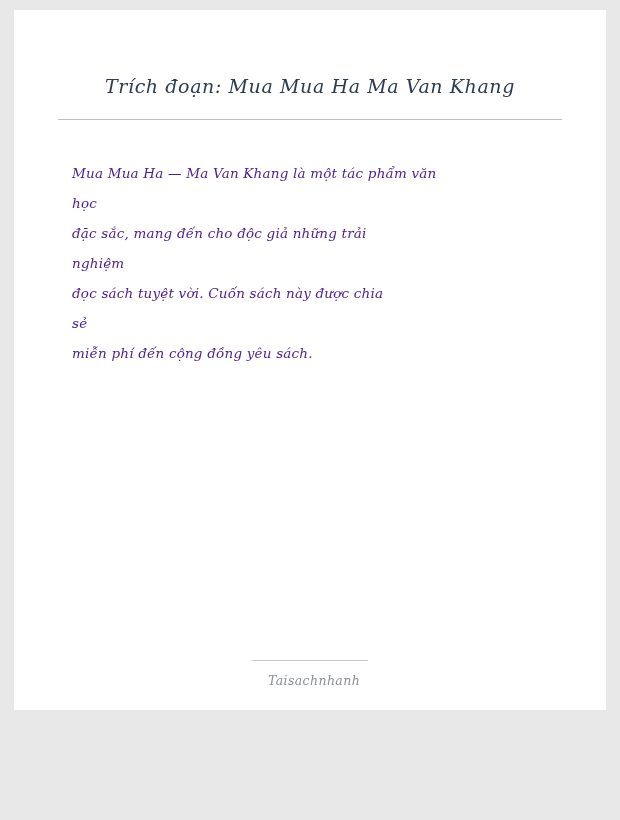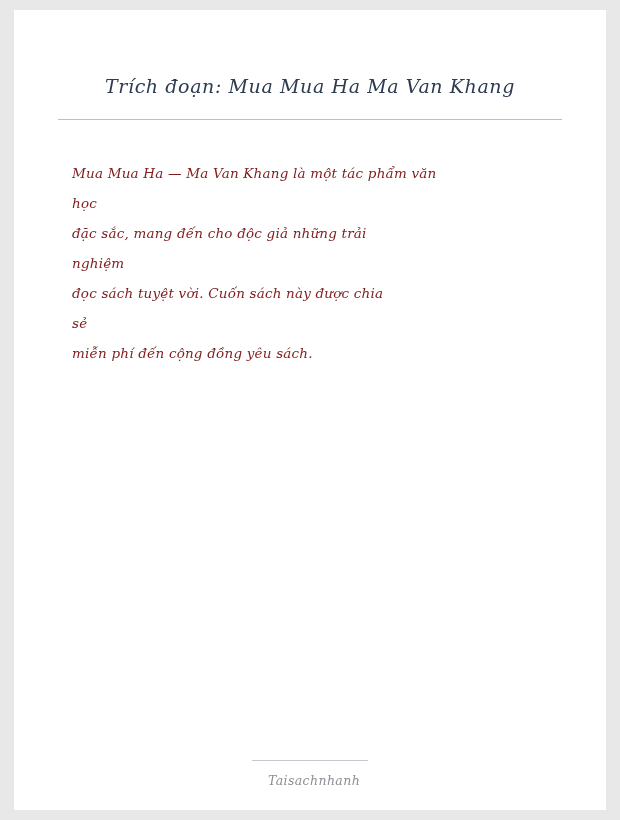--- a/index.html
+++ b/index.html
@@ -11,21 +11,21 @@
     height: 820px;
     background: #e8e8e8;
     font-family: "DejaVu Serif", serif;
     overflow: hidden;
   }
   .page {
     position: absolute;
     left: 14px;
     top: 10px;
     width: 592px;
-    height: 800px;
+    height: 700px;
     background: #ffffff;
     box-sizing: border-box;
   }
   .doc-title {
     text-align: center;
     font-family: "DejaVu Serif", serif;
     font-style: italic;
     font-size: 19px;
     color: #2d3c50;
     letter-spacing: 0.6px;
@@ -39,21 +39,21 @@
     margin: 22px 44px 0 44px;
     height: 0;
   }
   .body-text {
     margin: 38px 0 0 0;
     padding: 0 56px 0 58px;
     font-family: "DejaVu Serif", serif;
     font-style: italic;
     font-size: 13.5px;
     line-height: 30px;
-    color: #7f1d1d;
+    color: #4c1d95;
     white-space: pre-line;
     letter-spacing: 0.2px;
   }
   .footer {
     position: absolute;
     left: 0;
     right: 0;
     bottom: 22px;
     text-align: center;
   }

